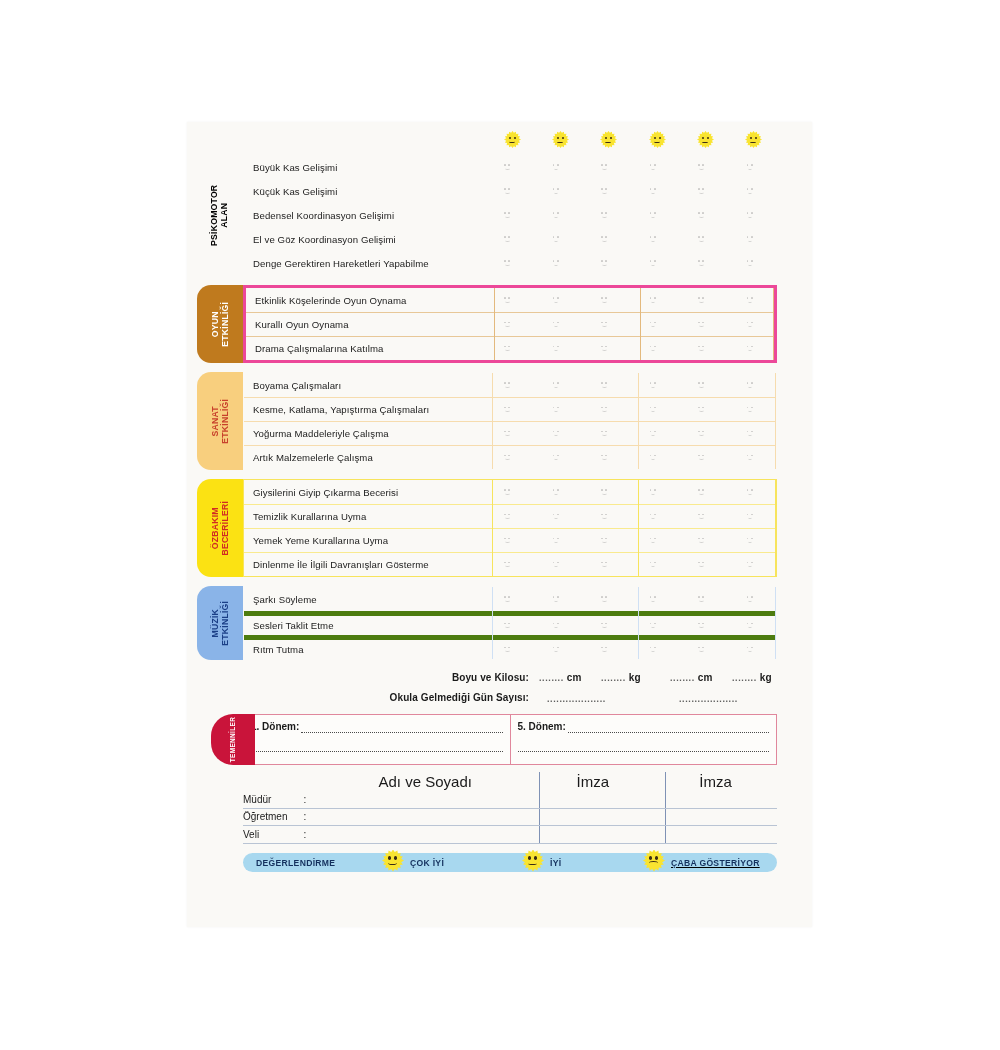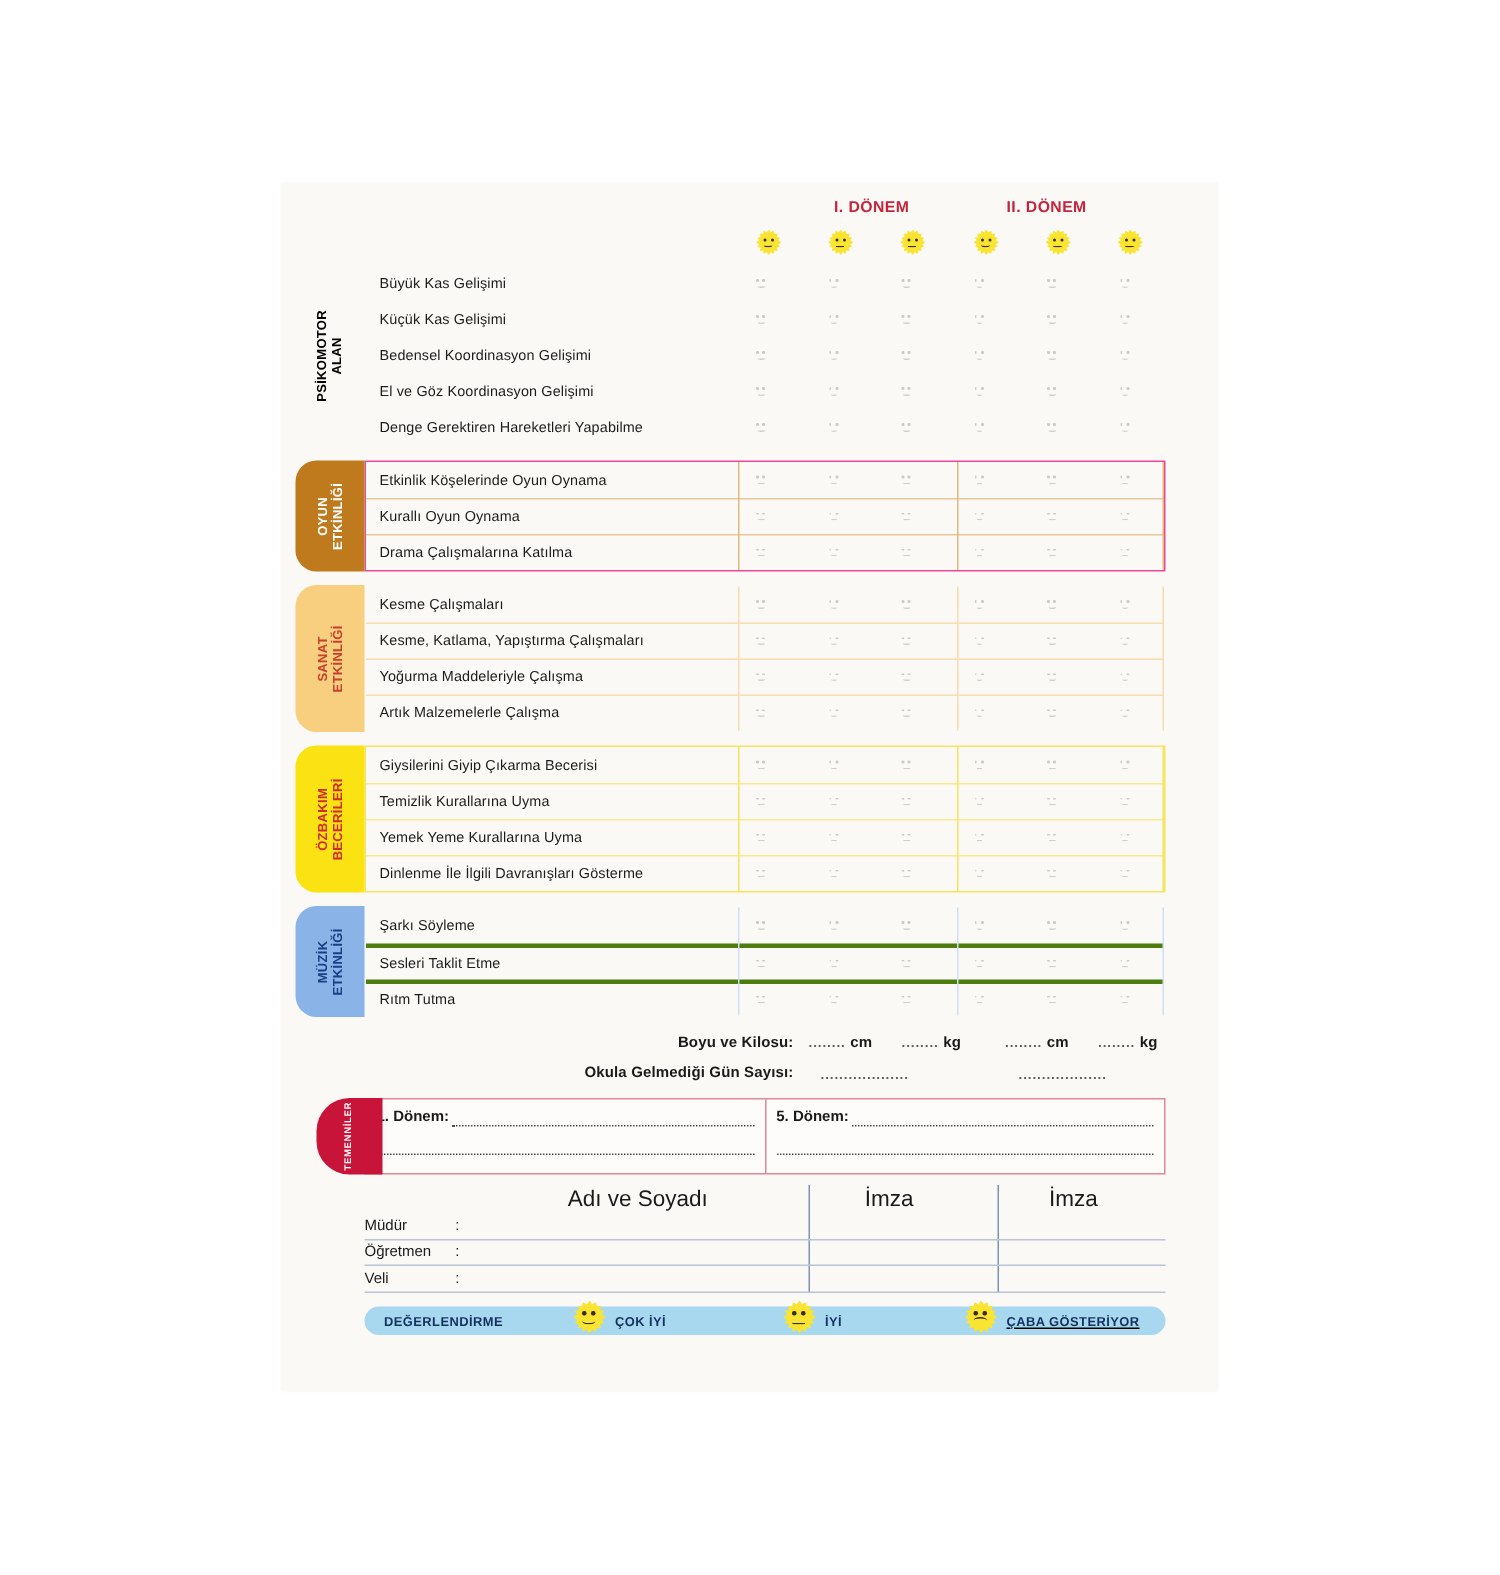--- a/index.html
+++ b/index.html
@@ -197,38 +197,38 @@
   .cell {
     width: 48.5px;
     display: flex;
     align-items: center;
     justify-content: center;
     position: relative;
   }
 
   .sec-oyun .tab { background: #bf7a1e; }
   .sec-oyun .tab-text { color: #ffffff; }
-  .sec-oyun .rows { border: 1px solid #ec4899; }
+  .sec-oyun .rows { border: 3px solid #ec4899; }
   .sec-oyun .row + .row { border-top: 1px solid #e8c898; }
   .sec-oyun .vline { background: #e3b97d; }
 
   .sec-sanat .tab { background: #f8cf7e; }
   .sec-sanat .tab-text { color: #c8412c; }
   .sec-sanat .row + .row { border-top: 1px solid #f6dcae; }
   .sec-sanat .vline { background: #f6dcae; }
 
   .sec-ozbakim .tab { background: #fbe213; }
   .sec-ozbakim .tab-text { color: #d02b24; }
   .sec-ozbakim .rows { border: 1px solid #f7e45d; }
   .sec-ozbakim .row + .row { border-top: 1px solid #f9ea8e; }
   .sec-ozbakim .vline { background: #f7e45d; }
 
   .sec-muzik .tab { background: #8ab4e8; }
   .sec-muzik .tab-text { color: #1b3f86; }
-  .sec-muzik .row + .row { border-top: 3px solid #4d7c0f; }
+  .sec-muzik .row + .row { border-top: 5px solid #4d7c0f; }
   .sec-muzik .vline { background: #cfe0f4; }
 
   
   .vline {
     position: absolute;
     top: 0;
     bottom: 0;
     width: 1px;
     z-index: 1;
   }
@@ -405,24 +405,20 @@
   .li-1 { left: 139px; }
   .li-2 { left: 279px; }
   .li-3 { left: 400px; text-decoration: underline; }
 </style>
 </head>
 <body>
 
 <div id="paper">
   <div id="sheet-inner">
 
-    <div class="period-head">
-      <div class="period-label period-1">I. DÖNEM</div>
-      <div class="period-label period-2">II. DÖNEM</div>
-    </div>
 
     <div class="sun-head">
       <span class="sun-wrap" style="left:275px"><span class="sun sun-hdr"><span class="sun-face">
               <i class="sun-eye l"></i>
               <i class="sun-eye r"></i>
               <span class="sun-mouth"></span>
             </span></span></span>
       <span class="sun-wrap" style="left:323px"><span class="sun sun-hdr"><span class="sun-face">
               <i class="sun-eye l"></i>
               <i class="sun-eye r"></i>
@@ -858,21 +854,21 @@
             <div class="tab-text">
               <div>SANAT</div>
               <div>ETKİNLİĞİ</div>
             </div>
           </div>
           <div class="rows">
             <div class="vline v-a"></div>
             <div class="vline v-b"></div>
             <div class="vline v-c"></div>
             <div class="row">
-              <div class="row-label">Kesme Çalışmaları</div>
+              <div class="row-label">Boyama Çalışmaları</div>
               <div class="cells">
                 <div class="cell">
                   <span class="cell-face">
                     <i class="l"></i>
                     <i class="r"></i>
                     <u></u>
                   </span>
                 </div>
                 <div class="cell">
                   <span class="cell-face">

